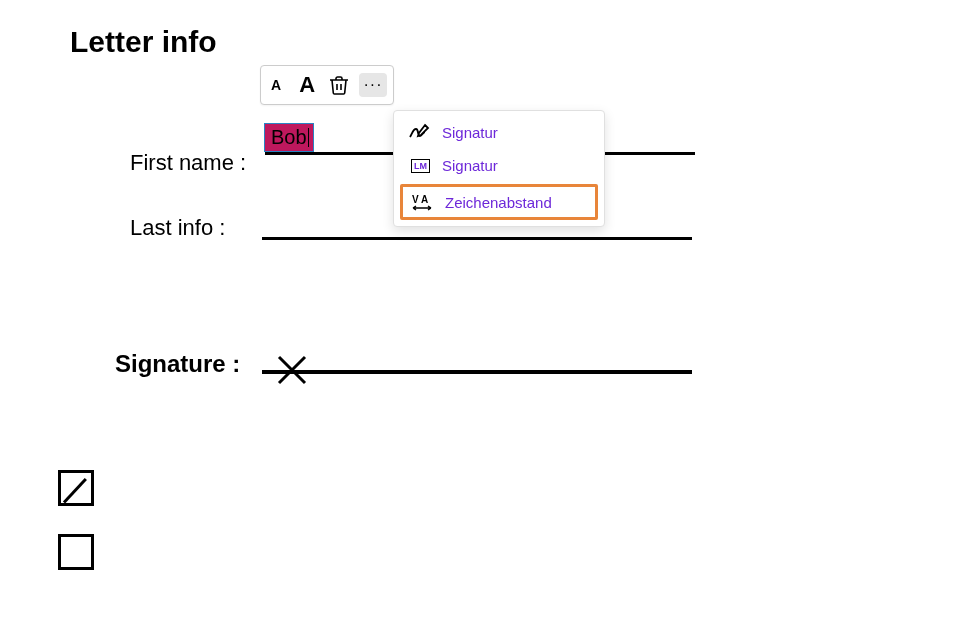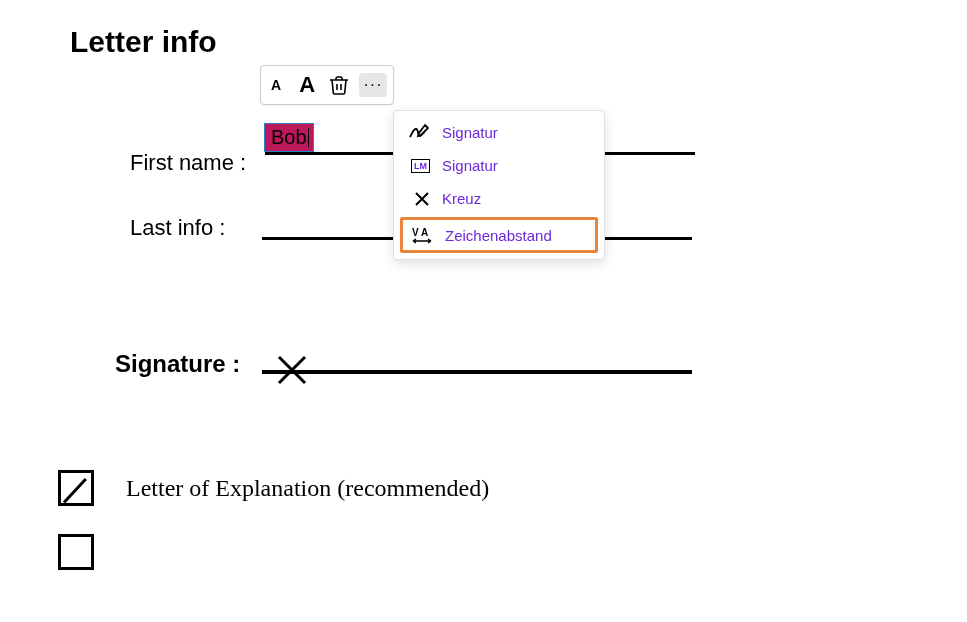--- a/index.html
+++ b/index.html
@@ -225,43 +225,34 @@
     <span>Signatur</span>
   </div>
 
   <div class="dd-item">
     <span class="dd-icon">
       <span style="border:1.5px solid #000;font-size:9px;font-weight:bold;padding:1px 2px;font-family:Arial;">LM</span>
     </span>
     <span>Signatur</span>
   </div>
 
-  <div class="dd-item">
-    <span class="dd-icon">
-      <svg width="16" height="16" viewBox="0 0 16 16">
-        <path d="M2 2L14 14M14 2L2 14" stroke="#000" stroke-width="2" fill="none"></path>
-      </svg>
-    </span>
-    <span>Kreuz</span>
-  </div>
 
 
   <div class="dd-item dd-highlight">
     <span class="dd-icon">
       <svg width="22" height="18" viewBox="0 0 22 18">
         <text x="1" y="10" font-size="10" font-weight="bold" font-family="Arial">V</text>
         <text x="10" y="10" font-size="10" font-weight="bold" font-family="Arial">A</text>
         <path d="M2 15h18M2 15l3-2M2 15l3 2M20 15l-3-2M20 15l-3 2" stroke="#000" stroke-width="1.4" fill="none"></path>
       </svg>
     </span>
     <span>Zeichenabstand</span>
   </div>
 </div>
 
 <div class="checkboxes">
   <div class="cb-row">
     <div class="cb-box checked"></div>
-    <div class="cb-label">Letter of Explanation (recommended)</div>
   </div>
   <div class="cb-row">
     <div class="cb-box"></div>
   </div>
 </div>
 
 </body></html>

